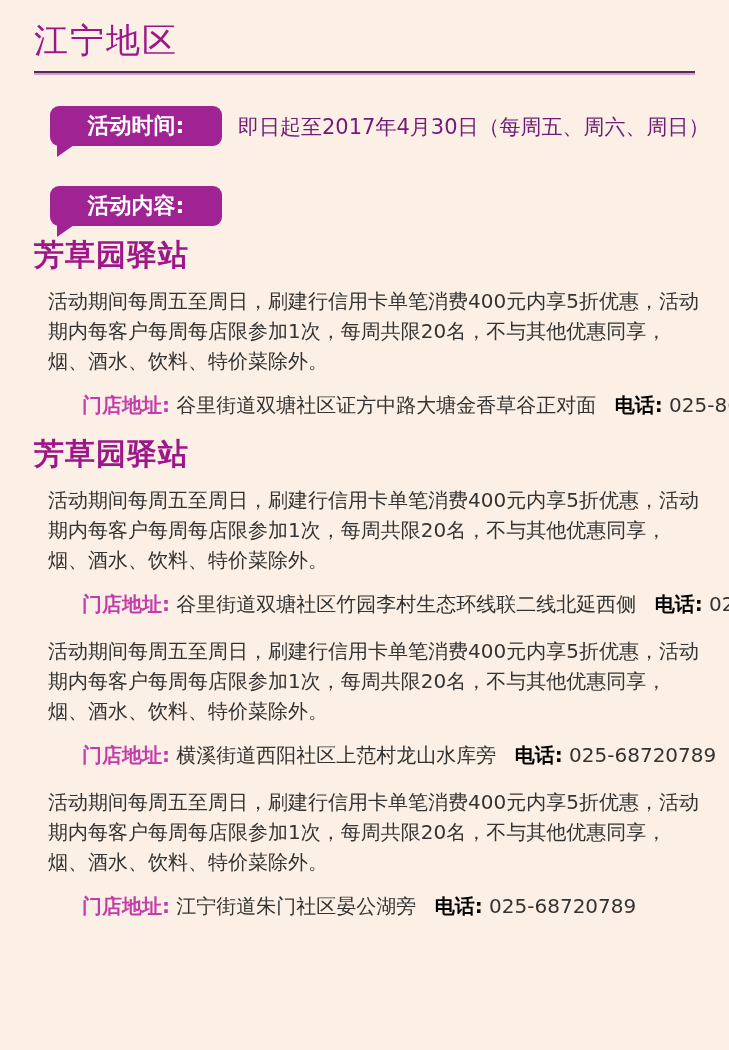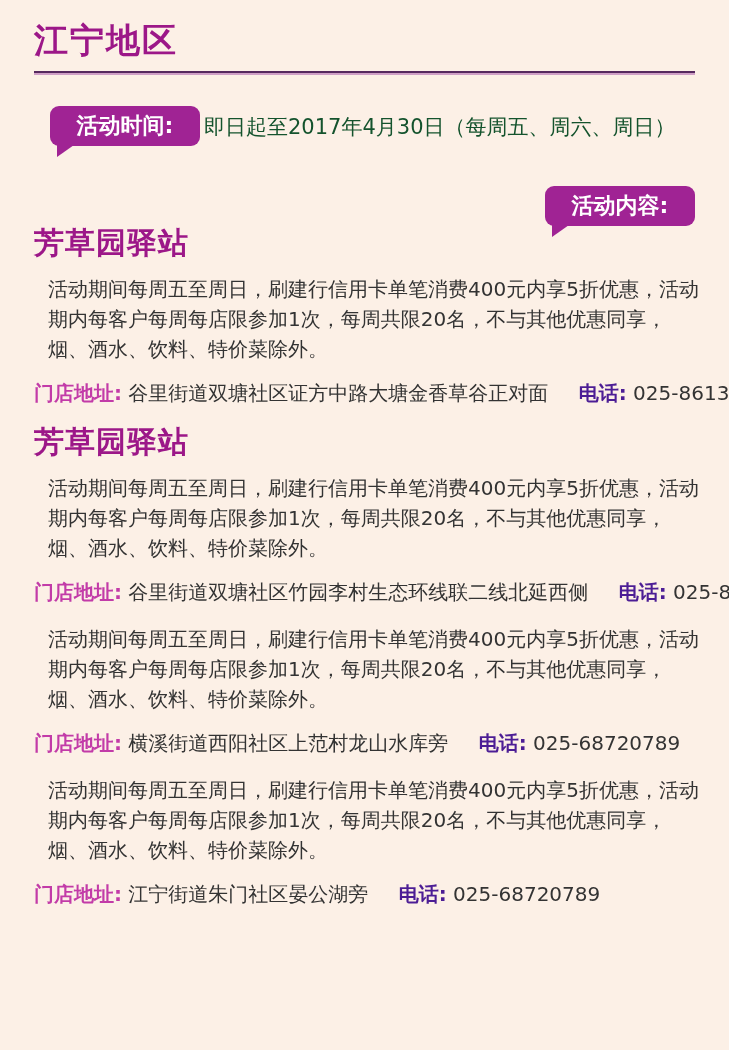--- a/index.html
+++ b/index.html
@@ -6,58 +6,58 @@
   body{
     width:729px;height:1050px;box-sizing:border-box;
     padding:22px 34px 0 34px;
     background:#fcf0e6;
     font-family:"DejaVu Sans",sans-serif;
     color:#333333;
     overflow:hidden;
   }
   
   .page-title{
-    margin:0;font-size:34px;line-height:36px;font-weight:bold;
+    margin:0;font-size:34px;line-height:36px;font-weight:normal;
     color:#9c1788;letter-spacing:2px;
   }
   .divider{
     margin-top:13px;height:2px;background:#56295e;
     box-shadow:0 2px 0 #cf9fc6;
   }
   
   .info{margin-top:33px;margin-left:16px;}
   .info-row{display:flex;align-items:flex-start;margin-bottom:19px;}
-  .info-row:last-child{margin-bottom:0;justify-content:flex-end;}
+  .info-row:last-child{margin-bottom:0;}
   .bubble{
-    position:relative;flex:0 0 auto;width:150px;height:40px;
+    position:relative;flex:0 0 auto;width:172px;height:40px;
     background:#a02394;border-radius:9px;
     display:flex;align-items:center;justify-content:center;
     color:#ffffff;font-size:22px;font-weight:bold;
   }
   .bubble-tail{
     position:absolute;left:7px;bottom:-11px;width:17px;height:12px;
     background:#a02394;
     clip-path:polygon(0 0,100% 0,0 100%);
   }
   .info-value{
-    margin-left:4px;font-size:21px;line-height:42px;color:#14532d;
+    margin-left:16px;font-size:21px;line-height:42px;color:#701a75;
     white-space:nowrap;padding-top:0;
   }
   .info-value.multiline{white-space:normal;width:452px;}
   
   .stores{margin-top:0;}
   .store{margin-bottom:17px;}
   .store-name{
-    margin:0 0 9px 0;font-size:30px;line-height:34px;font-weight:bold;
+    margin:12px 0 9px 0;font-size:30px;line-height:34px;font-weight:bold;
     color:#9c1788;letter-spacing:1px;
   }
   .store-desc{margin:14px;width:652px;font-size:20px;line-height:30px;color:#333333;}
   .store-addr{margin:0;font-size:20px;line-height:30px;color:#333333;white-space:nowrap;}
-  .addr-label{color:#c23ba8;font-weight:bold;}
-  .phone-label{color:#4c1d95;font-weight:bold;margin-left:24px;}
+  .addr-label{color:#c23ba8;font-weight:bold;margin-left:48px;}
+  .phone-label{color:#000000;font-weight:bold;margin-left:12px;}
   .phone-number{color:#333333;}
 </style>
 </head>
 <body>
 
 <header>
   <h1 class="page-title">江宁地区</h1>
   <div class="divider"></div>
 </header>
 

